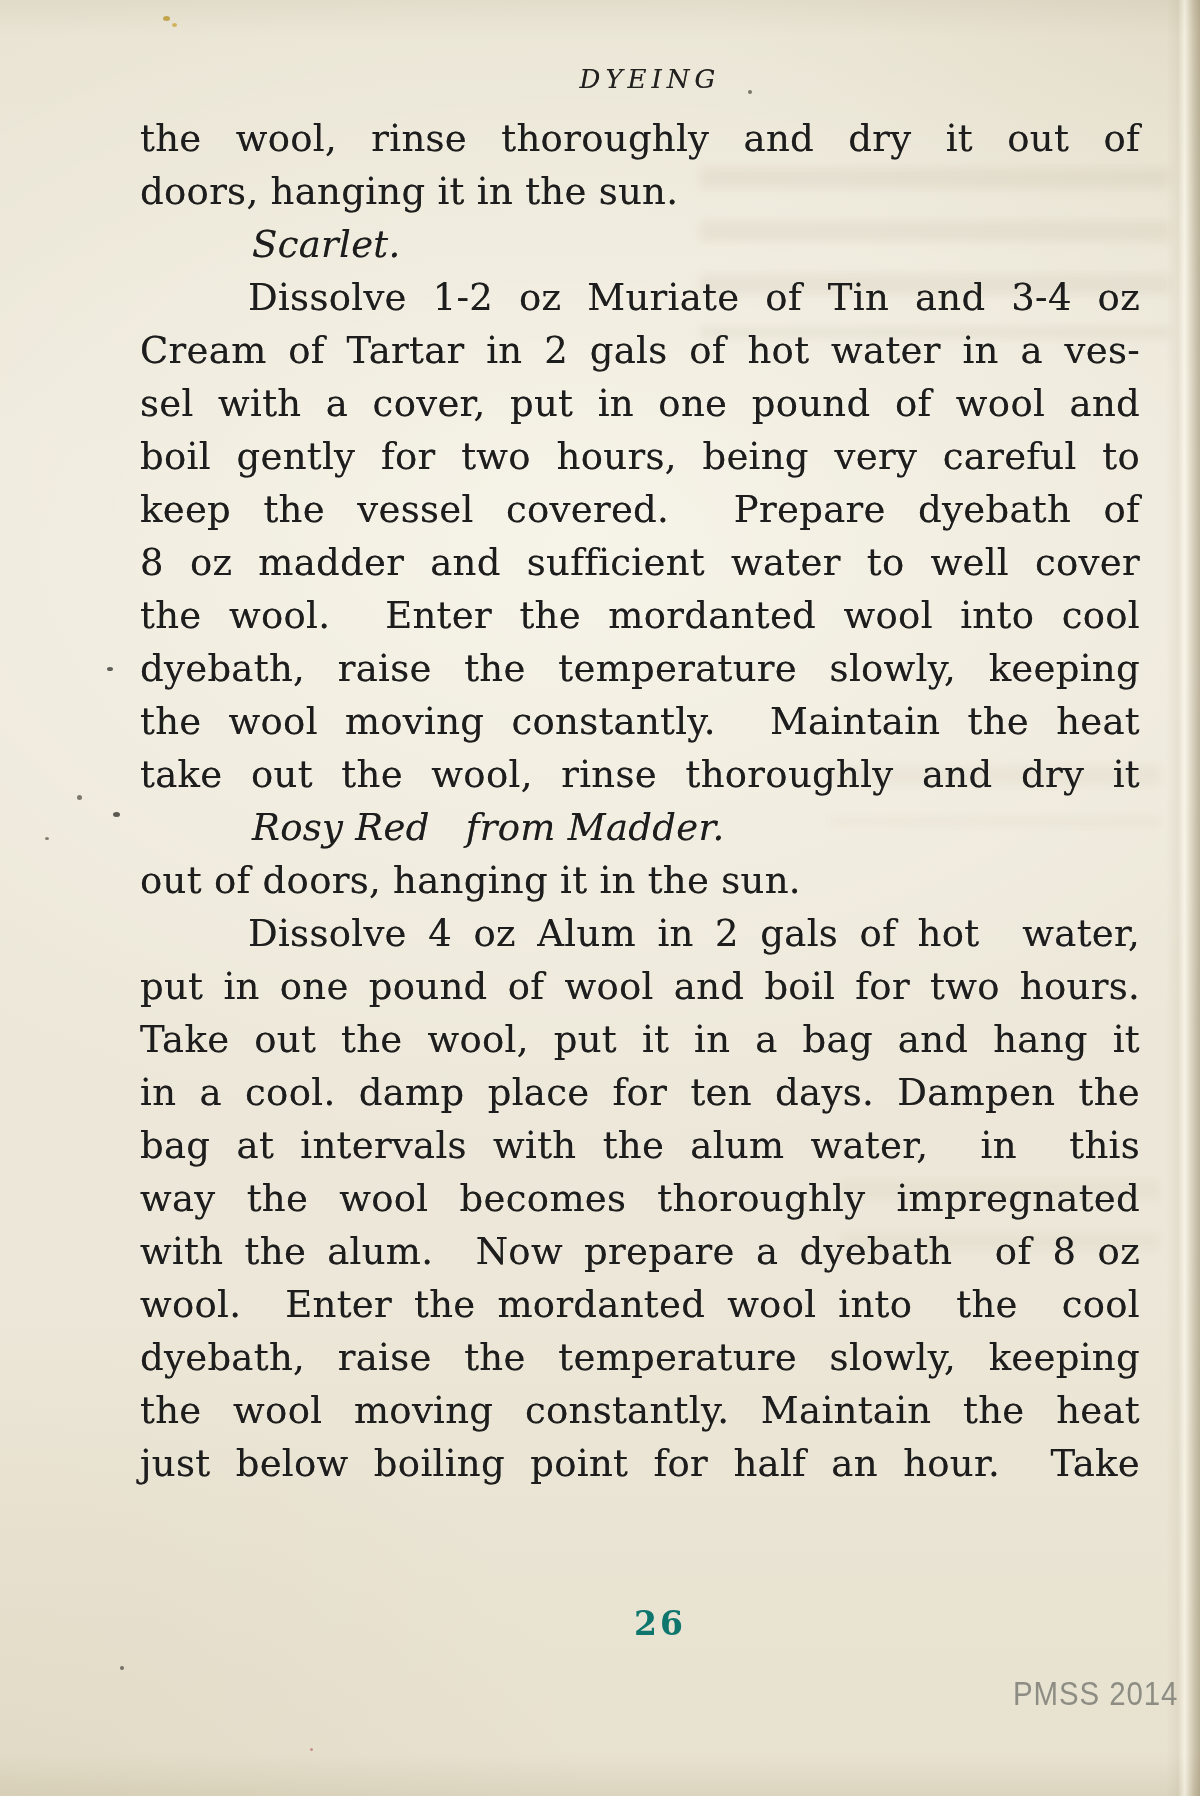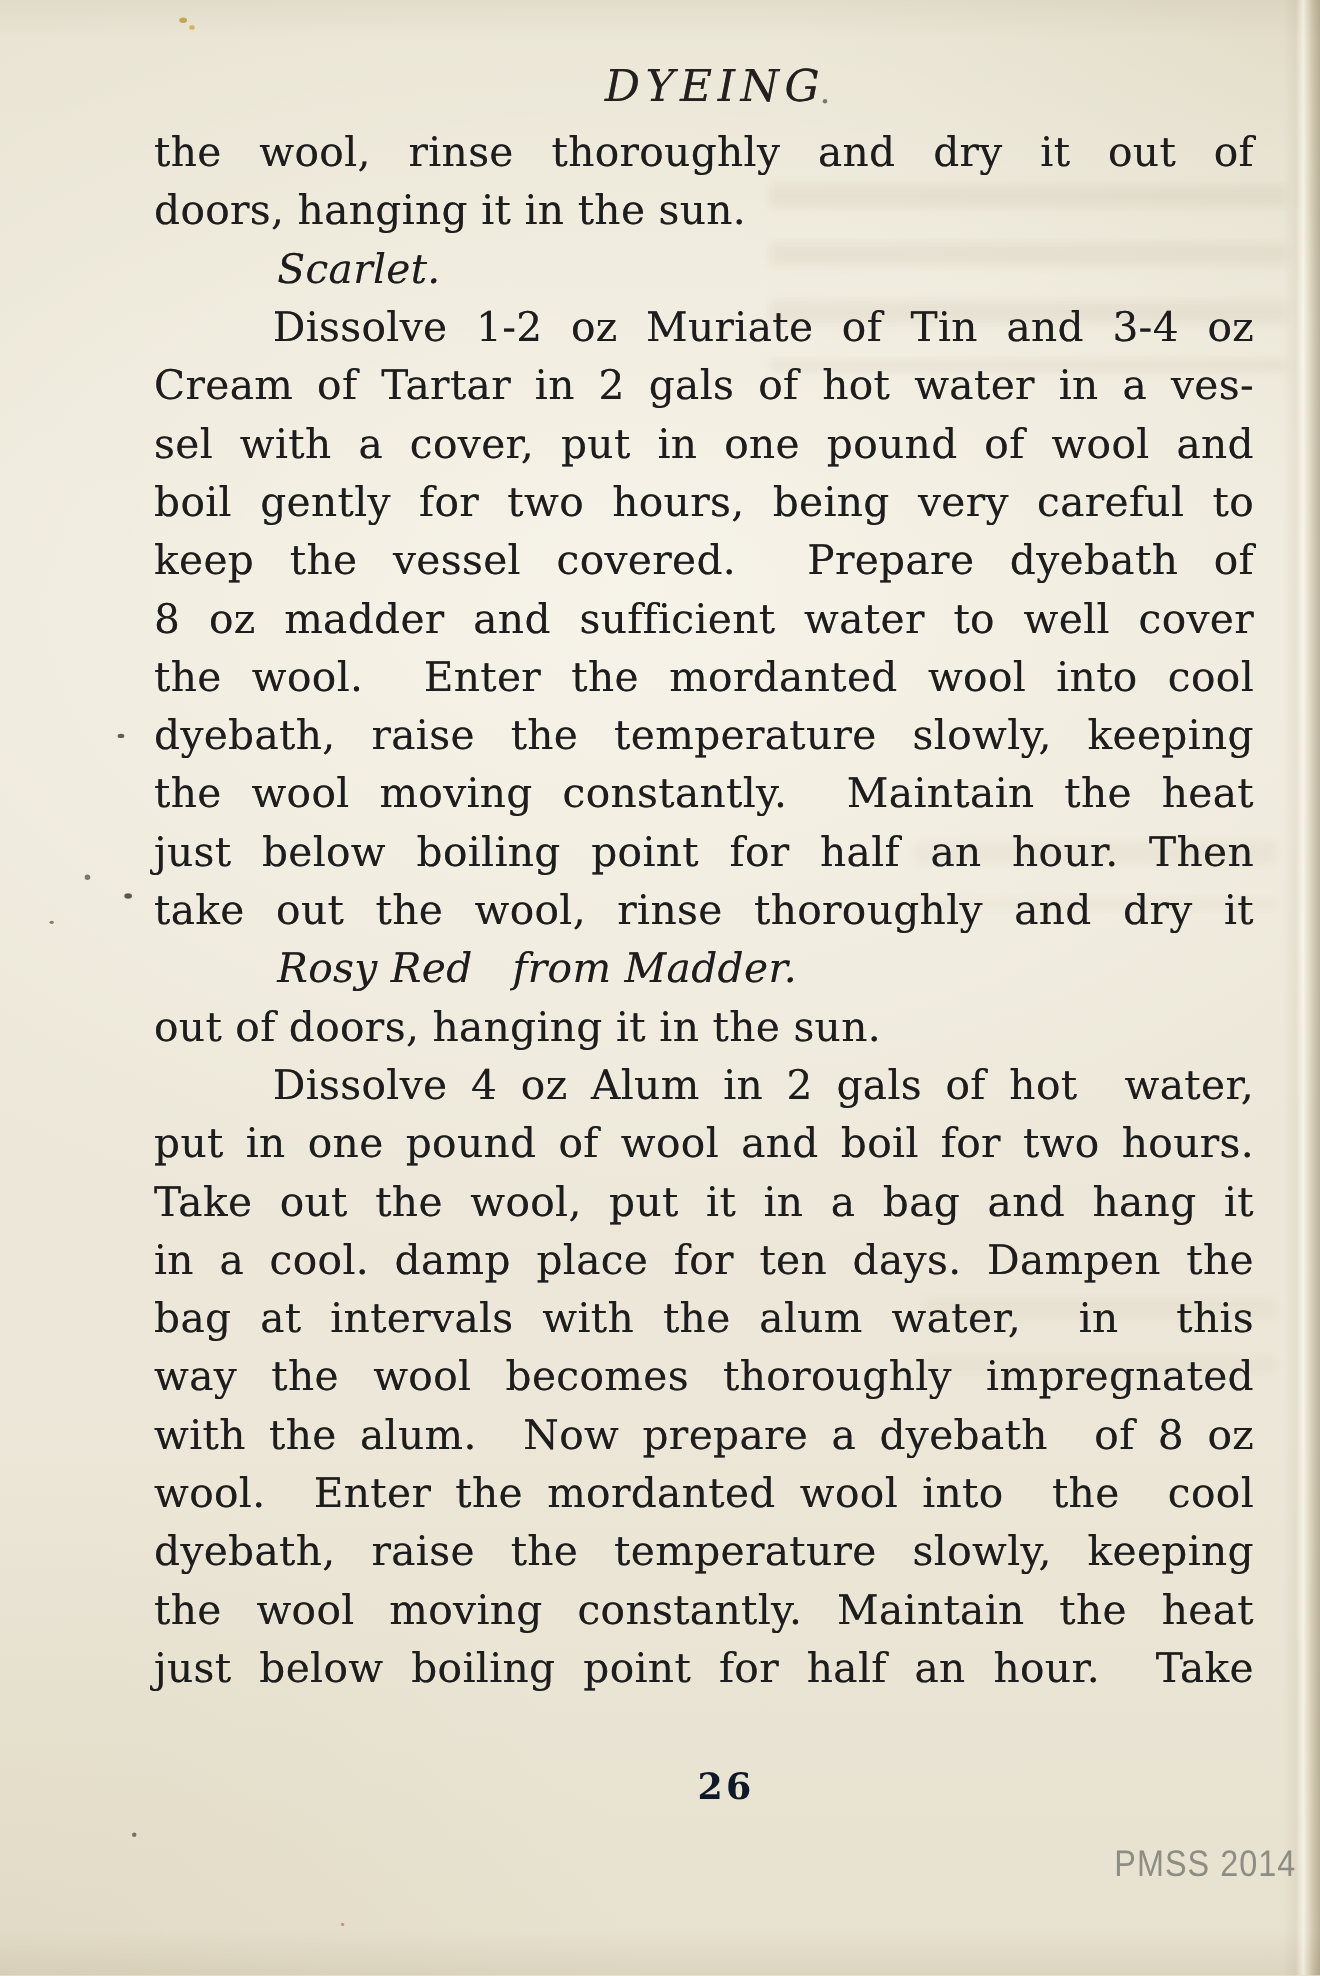--- a/index.html
+++ b/index.html
@@ -54,28 +54,28 @@
     font-size:37px;line-height:53px;color:#1d1d1d;
     letter-spacing:0.3px;
     text-shadow:0 0 0.5px rgba(20,20,20,0.55);
   }
   .ln{text-align:justify;text-align-last:justify;}
   .ln.end{text-align-last:auto;}
   .ln.indent{text-indent:108px;}
   .ln.heading{padding-left:112px;font-style:italic;}
   .running-head{
     position:absolute;left:150px;top:60px;width:1000px;
-    text-align:center;font-style:italic;font-size:40px;line-height:38px;
+    text-align:center;font-style:italic;font-size:26px;line-height:38px;
     letter-spacing:5px;color:#22211f;
     text-shadow:0 0 0.5px rgba(20,20,20,0.5);
   }
   .page-number{
     position:absolute;left:150px;top:1604px;width:1000px;
     text-align:center;font-weight:bold;font-size:33px;line-height:40px;
-    letter-spacing:3px;color:#0f172a;
+    letter-spacing:3px;color:#0f766e;
     transform:translateX(10px);
   }
   .watermark{
     position:absolute;left:1013px;top:1676px;
     font-family:"Liberation Sans", sans-serif;
     font-size:32px;line-height:34px;color:#84847c;opacity:0.9;
     transform:scale(0.92,1.05);transform-origin:left top;
     letter-spacing:1px;
   }
 </style>
@@ -110,21 +110,20 @@
     <div class="ln end heading">Scarlet.</div>
     <div class="ln indent">Dissolve 1-2 oz Muriate of Tin and 3-4 oz</div>
     <div class="ln">Cream of Tartar in 2 gals of hot water in a ves-</div>
     <div class="ln">sel with a cover, put in one pound of wool and</div>
     <div class="ln">boil gently for two hours, being very careful to</div>
     <div class="ln">keep the vessel covered.&nbsp; Prepare dyebath of</div>
     <div class="ln">8 oz madder and sufficient water to well cover</div>
     <div class="ln">the wool.&nbsp; Enter the mordanted wool into cool</div>
     <div class="ln">dyebath, raise the temperature slowly, keeping</div>
     <div class="ln">the wool moving constantly.&nbsp; Maintain the heat</div>
-    <div class="ln">just below boiling point for half an hour. Then</div>
     <div class="ln">take out the wool, rinse thoroughly and dry it</div>
     <div class="ln end heading">Rosy Red &nbsp; from Madder.</div>
     <div class="ln end">out of doors, hanging it in the sun.</div>
     <div class="ln indent">Dissolve 4 oz Alum in 2 gals of hot&nbsp; water,</div>
     <div class="ln">put in one pound of wool and boil for two hours.</div>
     <div class="ln">Take out the wool, put it in a bag and hang it</div>
     <div class="ln">in a cool. damp place for ten days. Dampen the</div>
     <div class="ln">bag at intervals with the alum water,&nbsp; in&nbsp; this</div>
     <div class="ln">way the wool becomes thoroughly impregnated</div>
     <div class="ln">with the alum.&nbsp; Now prepare a dyebath&nbsp; of 8 oz</div>

